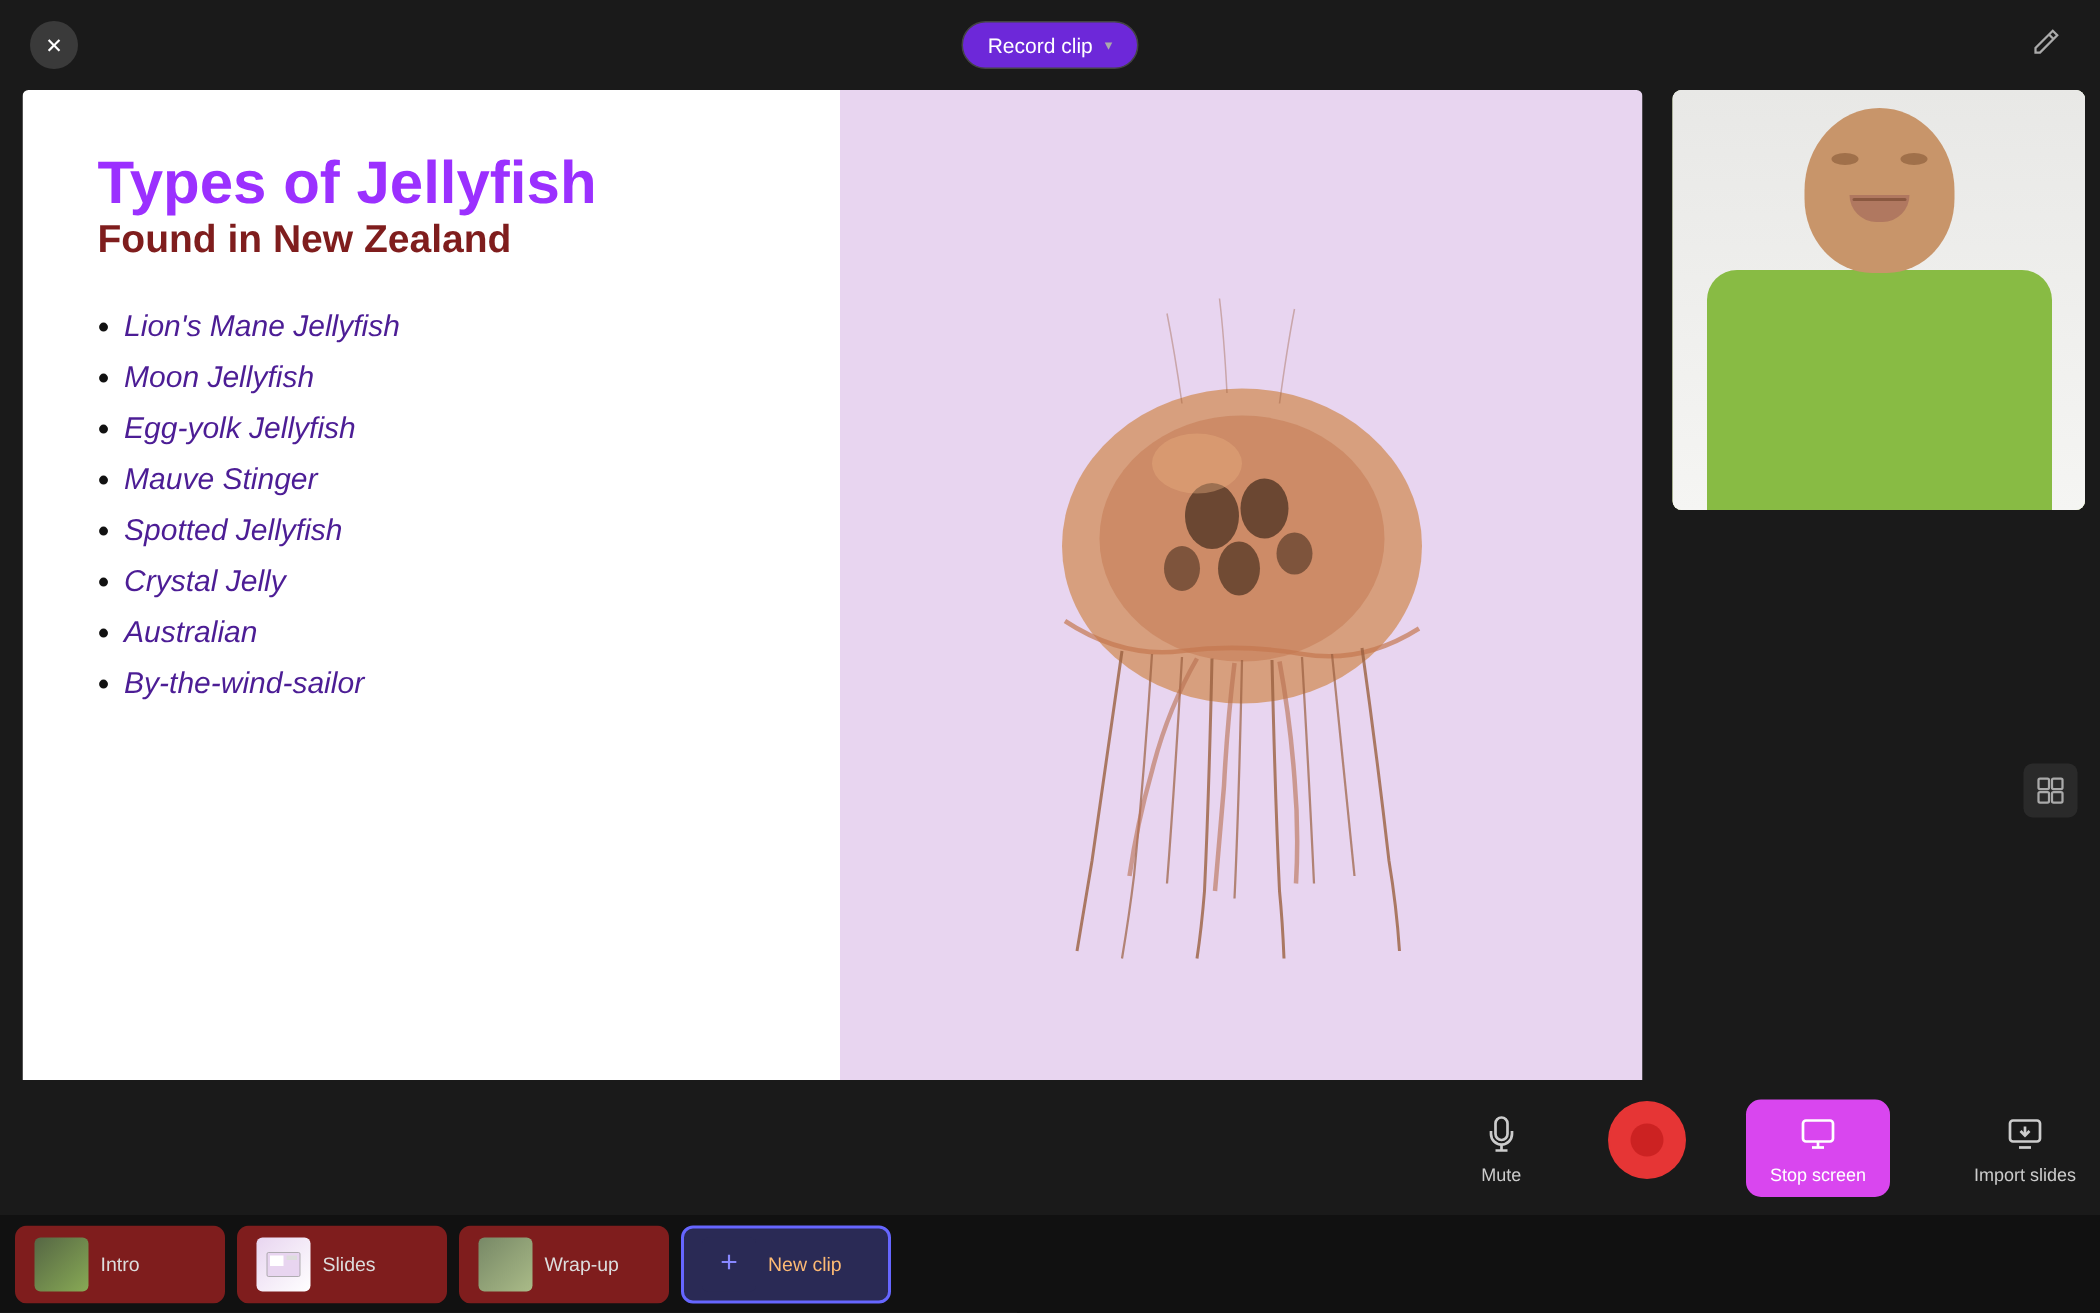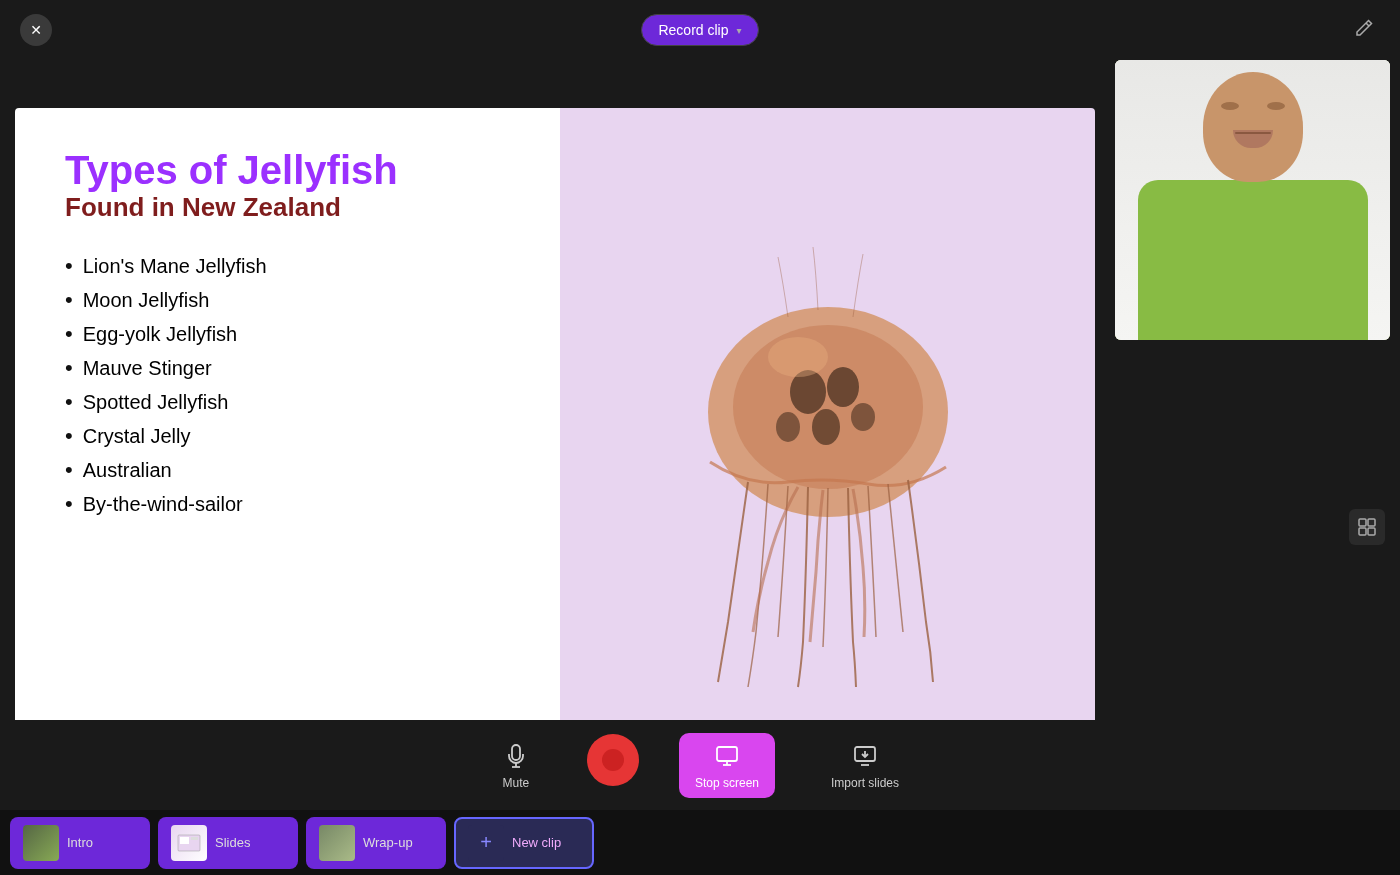--- a/index.html
+++ b/index.html
@@ -90,21 +90,20 @@
       display: flex;
       align-items: flex-start;
     }
 
     .slide {
       width: 1080px;
       height: 717px;
       border-radius: 4px;
       overflow: hidden;
       display: flex;
-      margin-top: 48px;
     }
 
     
     .slide-left {
       width: 545px;
       background: #ffffff;
       padding: 40px 50px;
       display: flex;
       flex-direction: column;
       justify-content: flex-start;
@@ -126,24 +125,25 @@
 
     .jellyfish-list {
       list-style: none;
       display: flex;
       flex-direction: column;
       gap: 8px;
     }
 
     .jellyfish-list li {
       font-size: 20px;
-      color: #000000;
+      color: #4c1d95;
       display: flex;
       align-items: center;
       gap: 10px;
+      font-style: italic;
     }
 
     .jellyfish-list li::before {
       content: '•';
       font-size: 22px;
       color: #111;
       flex-shrink: 0;
     }
 
     
@@ -207,21 +207,21 @@
       border-radius: 20px 20px 0 0;
     }
 
     
     .bottom-toolbar {
       width: 100%;
       height: 90px;
       background: #1a1a1a;
       display: flex;
       align-items: center;
-      justify-content: center;
+      justify-content: flex-end;
       gap: 40px;
       flex-shrink: 0;
     }
 
     .toolbar-btn {
       display: flex;
       flex-direction: column;
       align-items: center;
       gap: 5px;
       background: transparent;
@@ -268,21 +268,21 @@
       display: flex;
       align-items: center;
       padding: 0 10px;
       gap: 8px;
       flex-shrink: 0;
     }
 
     .clip-item {
       height: 52px;
       min-width: 140px;
-      background: #6d28d9;
+      background: #7f1d1d;
       border-radius: 8px;
       display: flex;
       align-items: center;
       gap: 8px;
       padding: 0 12px;
       cursor: pointer;
       border: 1px solid transparent;
     }
 
     .clip-item.active-clip {
@@ -547,15 +547,15 @@
 
   <div class="clip-item">
     <div class="clip-thumb clip-thumb-wrapup"></div>
     <span class="clip-label">Wrap-up</span>
   </div>
 
   <div class="clip-item active-clip">
     <div class="clip-thumb clip-thumb-new">
       <span style="font-size:20px;color:#8888ff;">+</span>
     </div>
-    <span class="clip-label" style="color:#f0abfc;">New clip</span>
+    <span class="clip-label" style="color:#fdba74;">New clip</span>
   </div>
 </div>
 
 </body></html>

